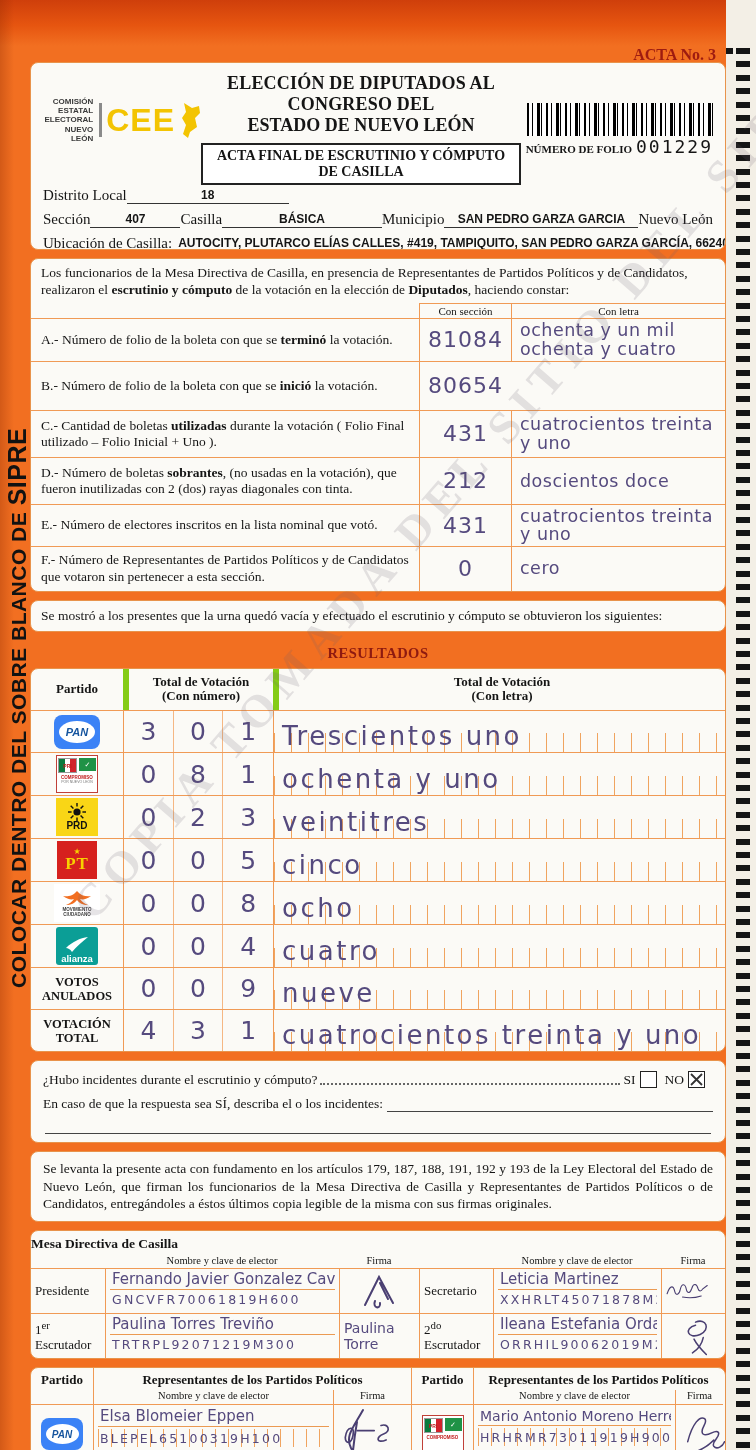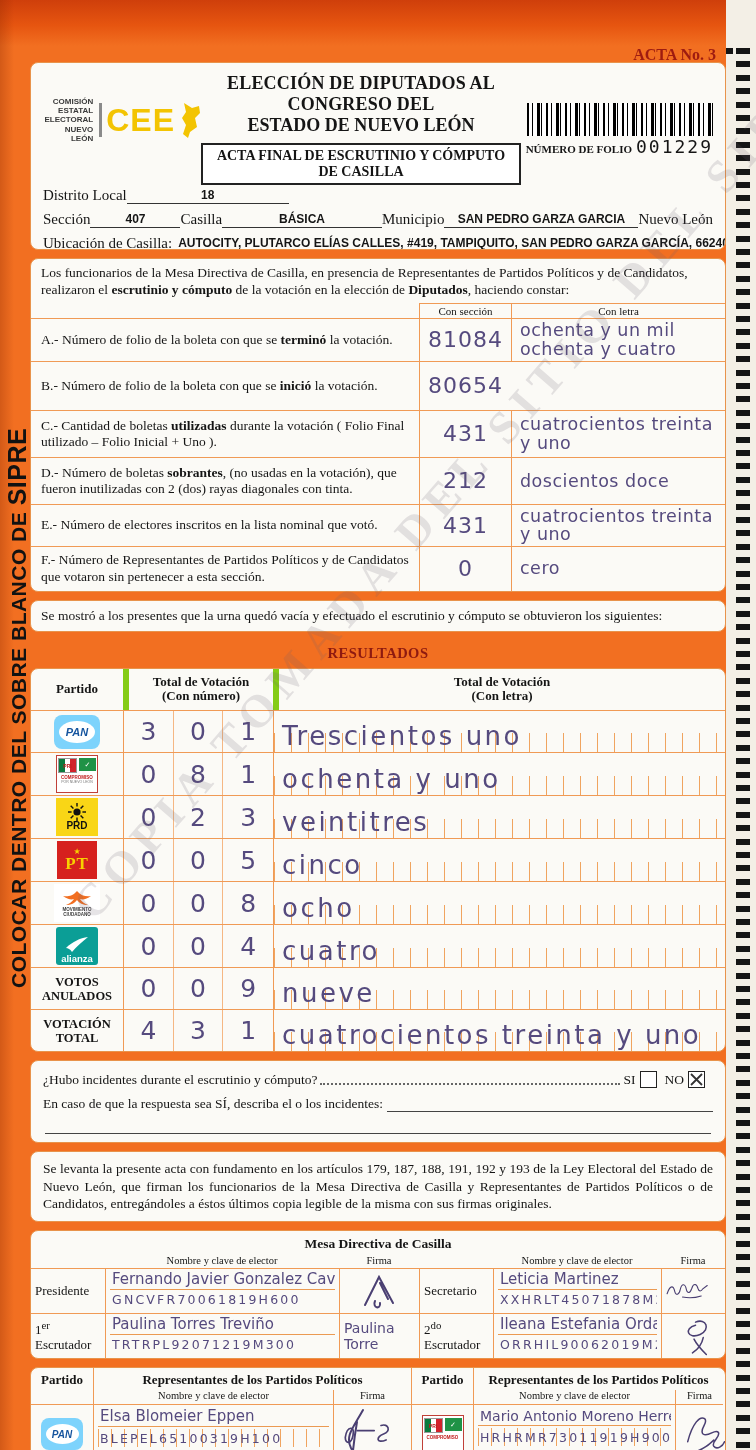--- a/index.html
+++ b/index.html
@@ -94,21 +94,21 @@
   .incq{display:flex;align-items:flex-end;font-size:13.5px;}
   .dots{flex:1;border-bottom:2px dotted #666;margin:0 3px 3px;}
   .cb{width:15px;height:15px;border:1.5px solid #222;margin:0 8px 0 4px;flex:none;position:relative;background:#fff;}
   .cb svg{position:absolute;inset:0;}
   .incd{display:flex;align-items:flex-end;font-size:13.5px;margin-top:8px;}
   .fill-line{flex:1;border-bottom:1px solid #444;height:13px;margin-left:4px;}
   .rule{border-bottom:1px solid #444;height:21px;margin:0 2px;}
   
   .legal{padding:8px 12px;font-size:13.5px;line-height:1.3;text-align:justify;}
   
-  .mesa-title{text-align:center;font-weight:bold;font-size:13.5px;padding:5px 0 2px;}
+  .mesa-title{text-align:left;font-weight:bold;font-size:13.5px;padding:5px 0 2px;}
   .mesa-sub,.mesa-grid{display:grid;grid-template-columns:74px 234px 80px 74px 168px 64px;}
   .mesa-sub .s{font-size:10.5px;text-align:center;padding:1px 0 2px;}
   .mcell{border-top:1px solid #f09a55;padding:2px 4px;position:relative;min-height:34px;box-sizing:border-box;}
   .mcell.bl{border-left:1px solid #f09a55;}
   .role{display:flex;flex-direction:column;justify-content:center;font-size:13px;line-height:1.1;}
   .nm{font-size:15px;line-height:1.15;border-bottom:1px solid #eb9a52;padding:0 2px 1px;white-space:nowrap;overflow:hidden;}
   .cl{font-size:12.5px;letter-spacing:2.2px;padding:2px 2px 0;white-space:nowrap;overflow:hidden;}
   .sigc{display:flex;align-items:center;justify-content:center;overflow:visible;}
   
   .reps-h1,.reps-h2,.reps-grid{display:grid;grid-template-columns:62px 240px 78px 62px 202px 48px;}
@@ -116,21 +116,21 @@
   .reps-h1 .h.bl,.reps-h2 .s.bl{border-left:1px solid #f09a55;}
   .reps-h1 .span2{grid-column:span 2;}
   .reps-h2 .s{font-size:10.5px;text-align:center;padding:0 0 3px;}
   .rcell{border-top:1px solid #f09a55;padding:3px 4px;position:relative;min-height:40px;box-sizing:border-box;}
   .rcell.bl{border-left:1px solid #f09a55;}
   .party-c{display:flex;align-items:center;justify-content:center;}
   .clave-comb{background:repeating-linear-gradient(to right,#f0a45f 0 1px,transparent 1px 13px);
         min-height:16px;margin-top:2px;}
   
   .lg{flex:none;}
-  .lg-pan{width:46px;height:34px;background:#7dd3fc;border-radius:8px;display:flex;align-items:center;justify-content:center;}
+  .lg-pan{width:46px;height:34px;background:#3b82f6;border-radius:8px;display:flex;align-items:center;justify-content:center;}
   .lg-pan .oval{background:#fff;border-radius:50%;width:36px;height:22px;display:flex;align-items:center;justify-content:center;
         font-family:"Liberation Sans",sans-serif;font-weight:bold;font-style:italic;font-size:11px;color:#15549e;}
   .lg-pri{width:42px;height:38px;border:1px solid #c04038;background:#fff;display:flex;flex-direction:column;align-items:center;padding:2px 1px 1px;box-sizing:border-box;}
   .lg-pri .flags{display:flex;gap:2px;}
   .lg-pri .f1{width:17px;height:13px;border:.5px solid #999;
         background:linear-gradient(90deg,#0a7a3c 0 33%,#fff 33% 66%,#d2222a 66% 100%);
         display:flex;align-items:center;justify-content:center;font-family:"Liberation Sans",sans-serif;
         font-weight:bold;font-size:5px;color:#c01a1a;}
   .lg-pri .f2{width:17px;height:13px;background:#1f9246;display:flex;align-items:center;justify-content:center;
         color:#fff;font-size:7px;font-family:"Liberation Sans",sans-serif;}

